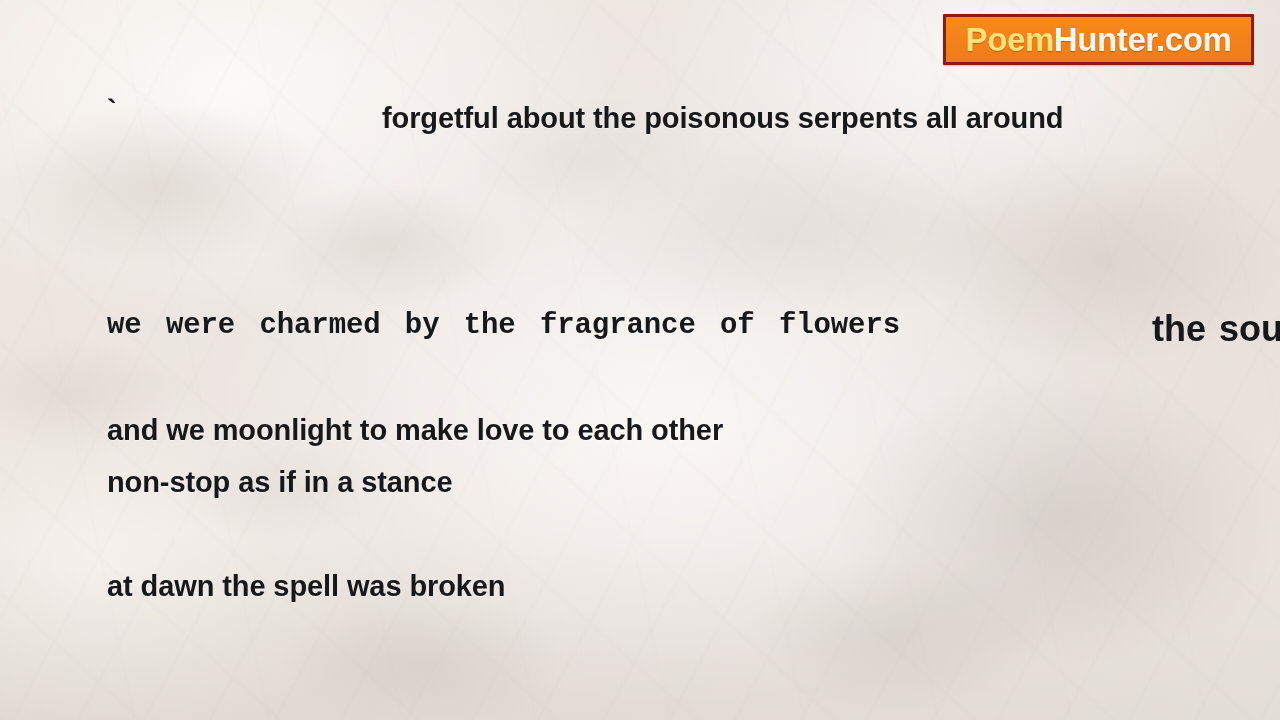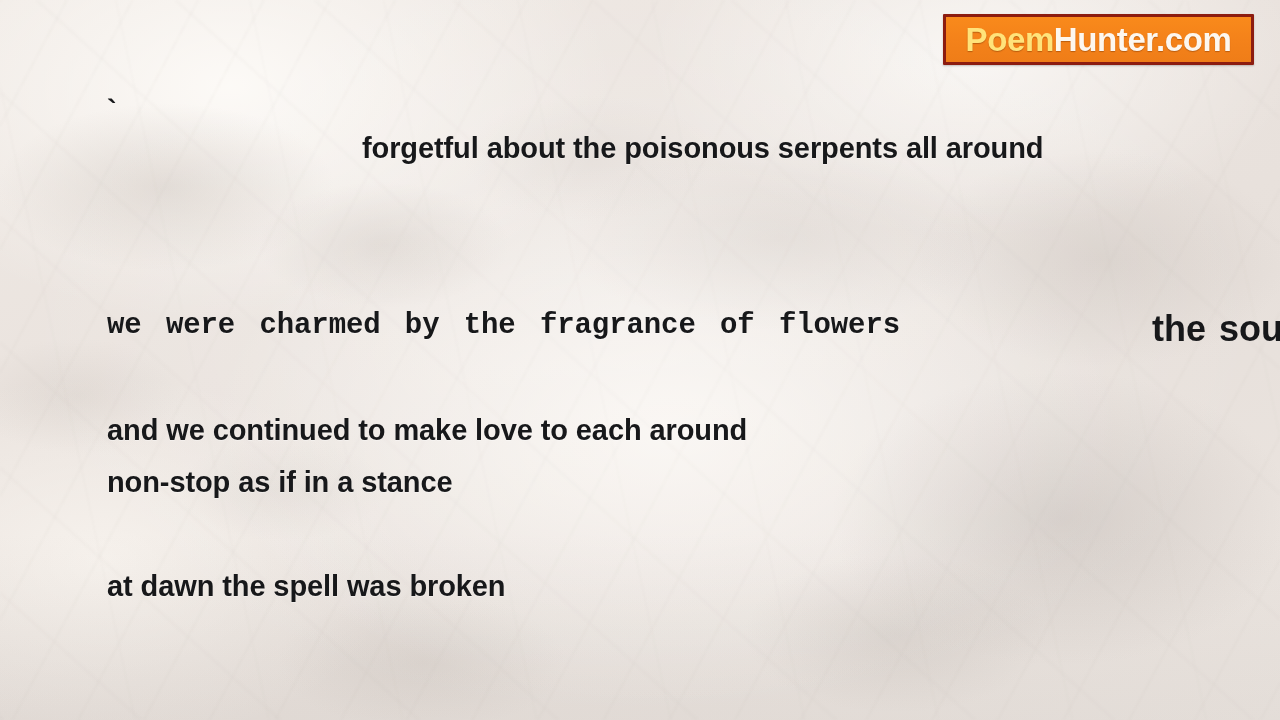--- a/index.html
+++ b/index.html
@@ -146,27 +146,27 @@
   <div class="tex tex-vignette"></div>
 
   <div id="logo-badge">
     <span id="logo-text"><span class="logo-poem">Poem</span><span class="logo-hunter">Hunter.com</span></span>
   </div>
 
   <div id="poem">
 
     <div class="tick">`</div>
 
-    <div class="pline" style="top:104px; left:362px;margin-top:30px;">forgetful about the poisonous serpents all around</div>
+    <div class="pline" style="top:104px; left:382px;">forgetful about the poisonous serpents all around</div>
 
 
     <div class="pline pline-wide" style="top:311px;">we were charmed by the fragrance of flowers</div>
 
 
-    <div class="pline" style="top:416px;">and we continued to make love to each around</div>
+    <div class="pline" style="top:416px;">and we moonlight to make love to each other</div>
 
     <div class="pline" style="top:468px;">non-stop as if in a stance</div>
 
     <div class="pline" style="top:572px;">at dawn the spell was broken</div>
 
     <div id="line-right-clip">the sout</div>
 
   </div>
 
 </div>

